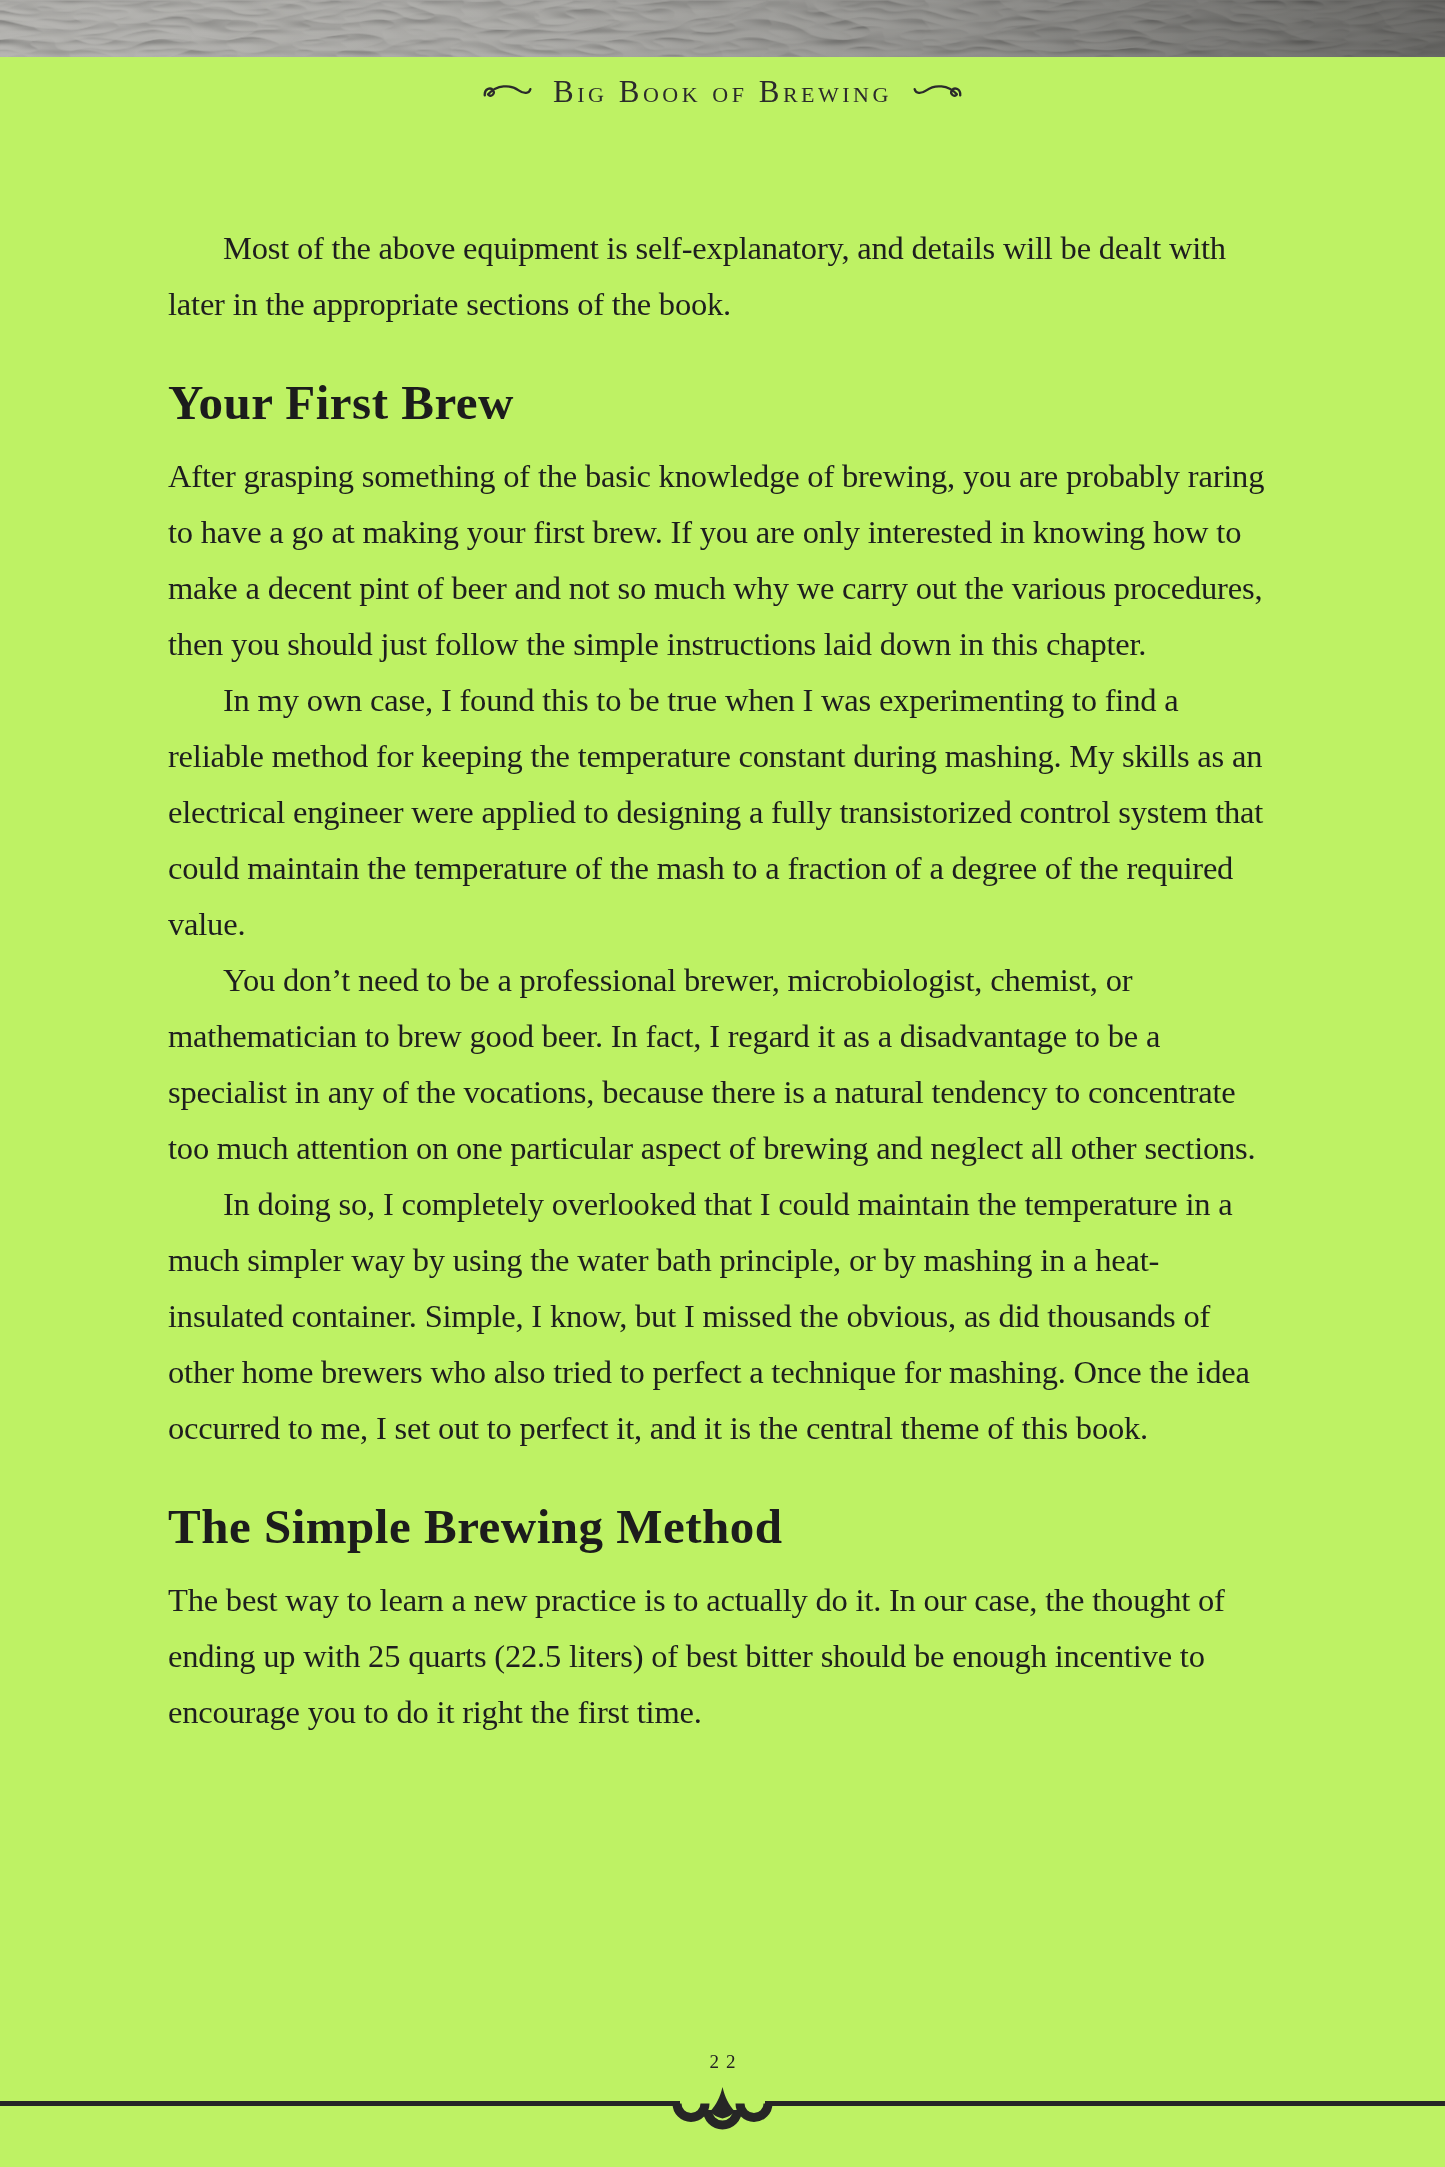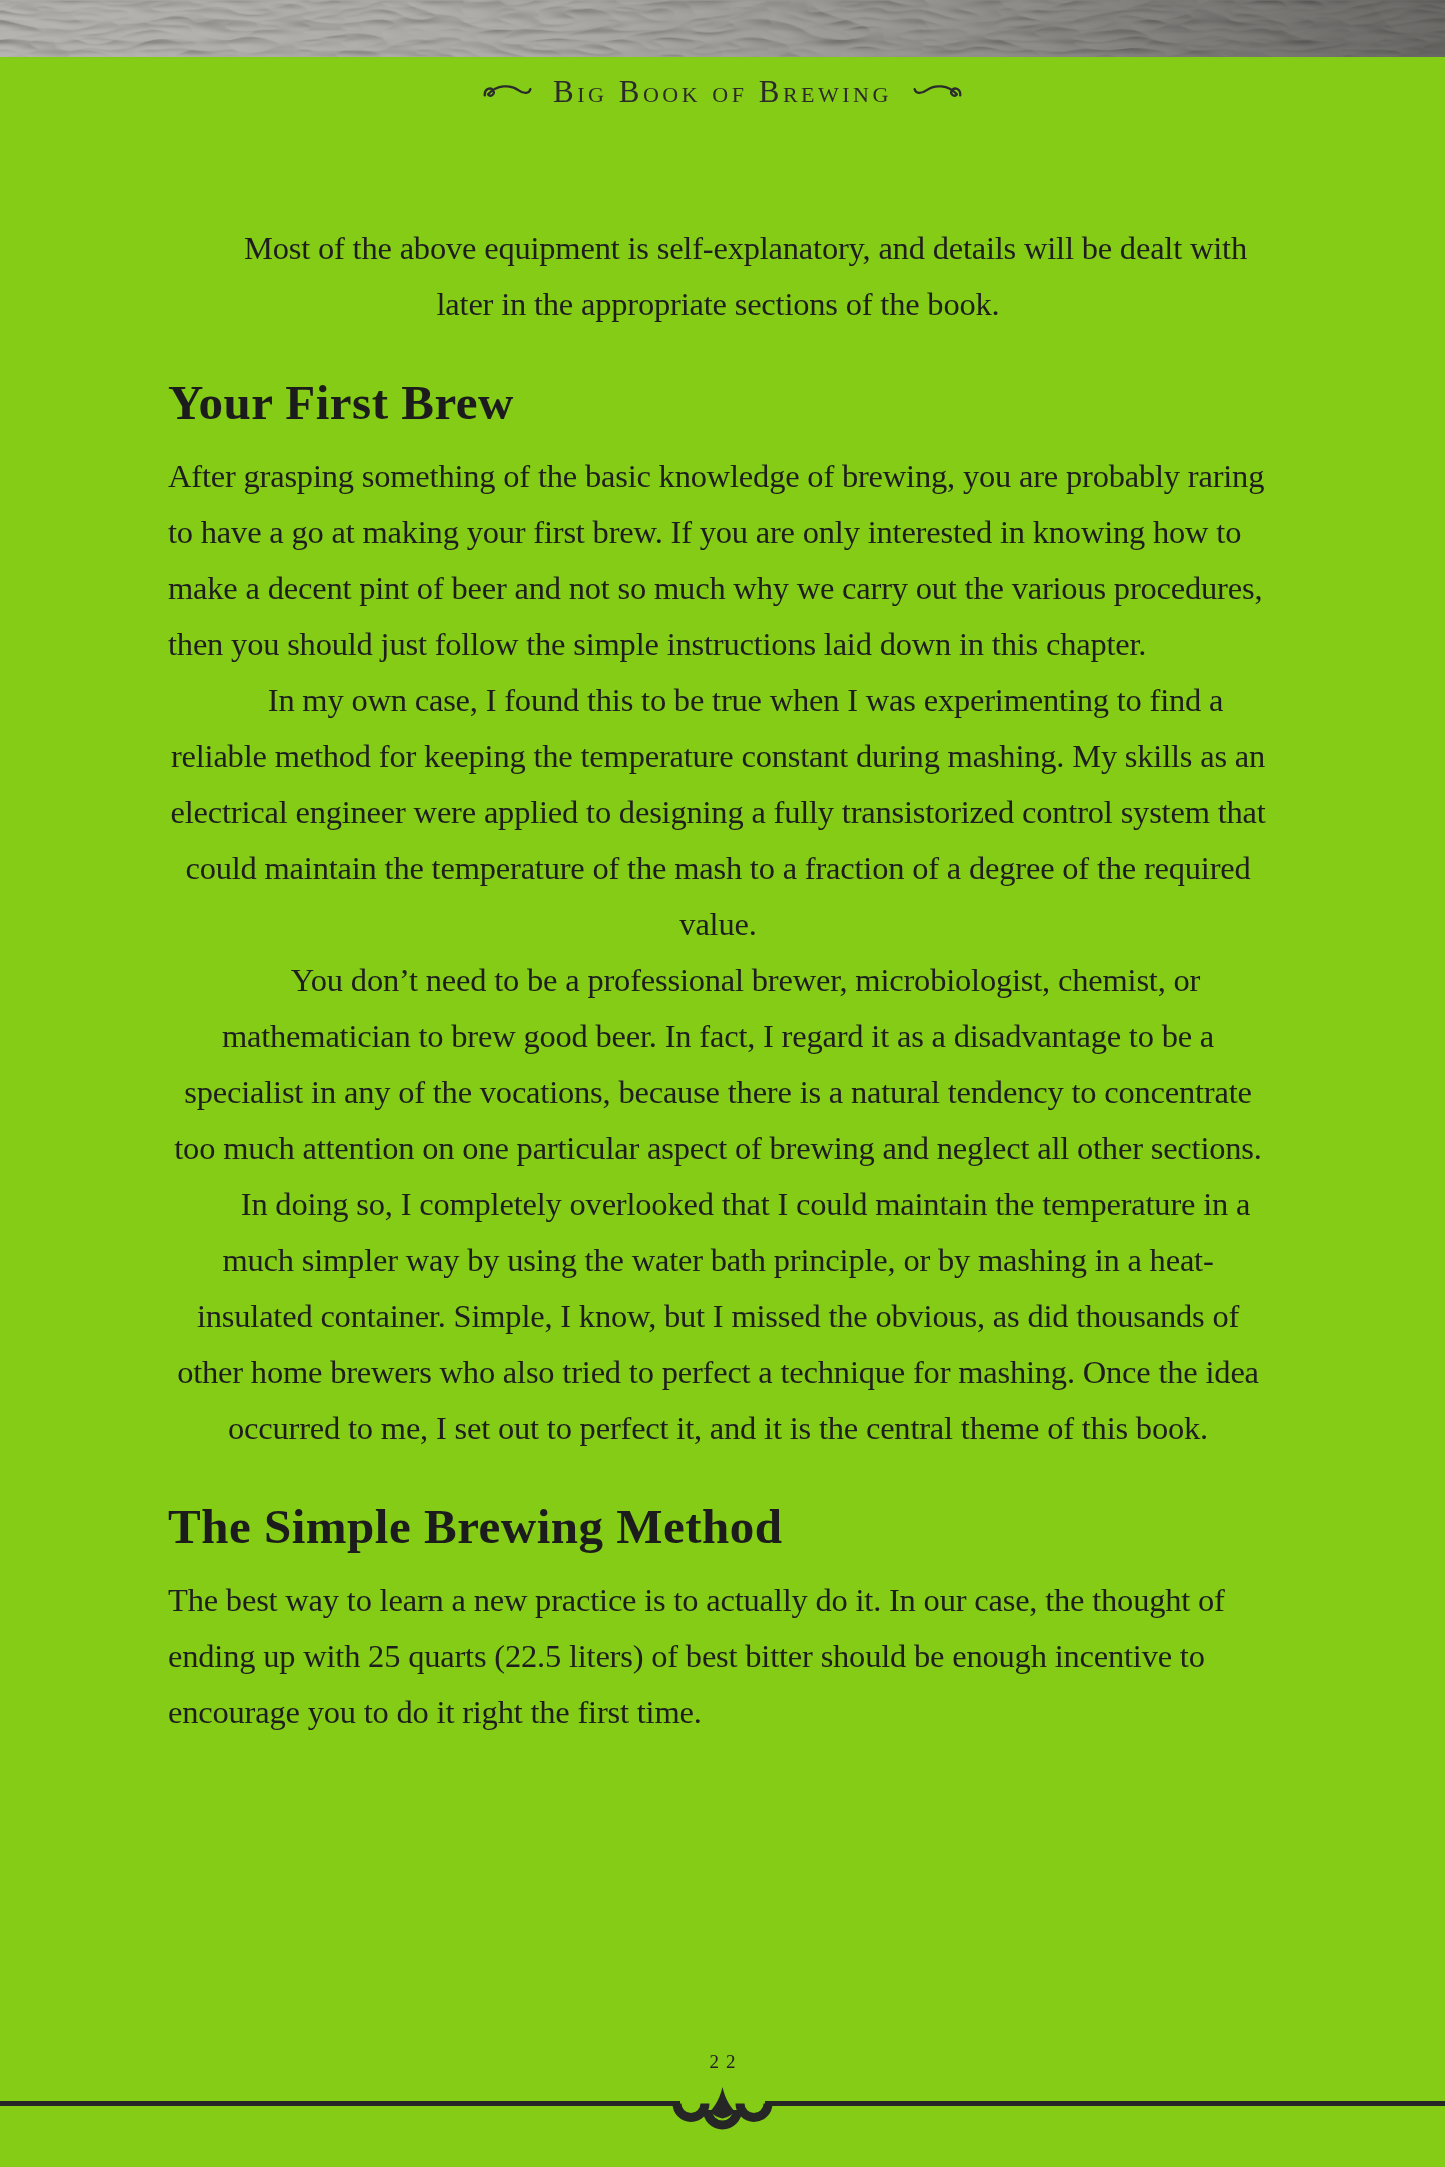--- a/index.html
+++ b/index.html
@@ -1,20 +1,20 @@
 <!DOCTYPE html>
 <html><head>
 <meta charset="utf-8">
 <style>
   html, body { margin: 0; padding: 0; background: #ffffff; }
   .page {
     position: relative;
     width: 1445px;
     height: 2167px;
-    background: #84cc16;
+    background: #bef264;
     font-family: "Liberation Serif", serif;
     color: #1e1e1e;
     overflow: hidden;
   }
 
   
   .band {
     position: absolute;
     top: 0; left: 0;
     width: 1445px; height: 57px;
@@ -45,21 +45,21 @@
     position: absolute;
     top: 220px;
     left: 168px;
     width: 1100px;
     font-size: 32.5px;
     line-height: 56px;
     letter-spacing: -0.2px;
     text-align: left;
   }
   .content p { margin: 0; }
-  .content p.indent { text-indent: 55px; text-align: center; }
+  .content p.indent { text-indent: 55px; }
   .content h1 {
     font-weight: 700;
     font-size: 49px;
     line-height: 58px;
     letter-spacing: 0.5px;
     margin: 42px 0 16px 0;
     color: #1c1c1c;
   }
 
   

